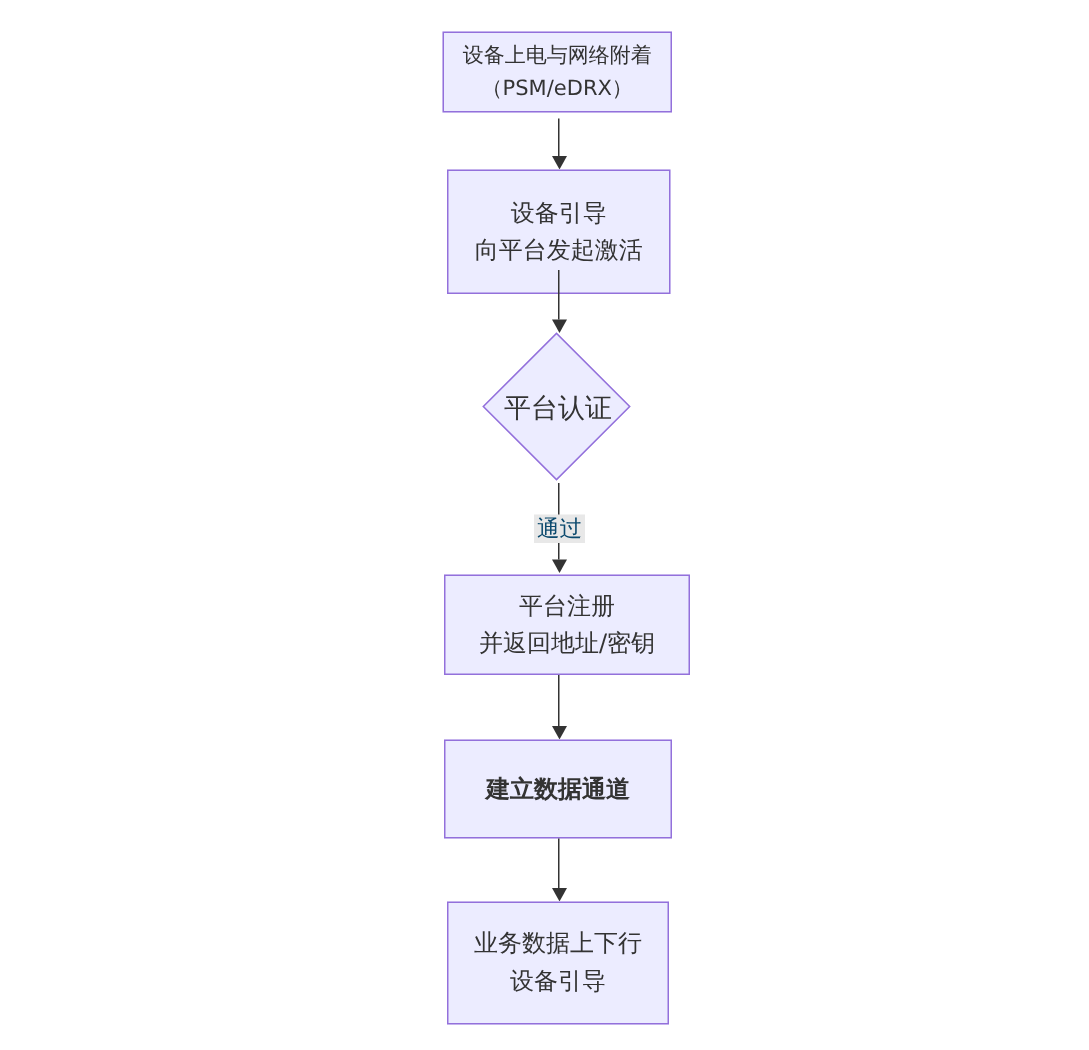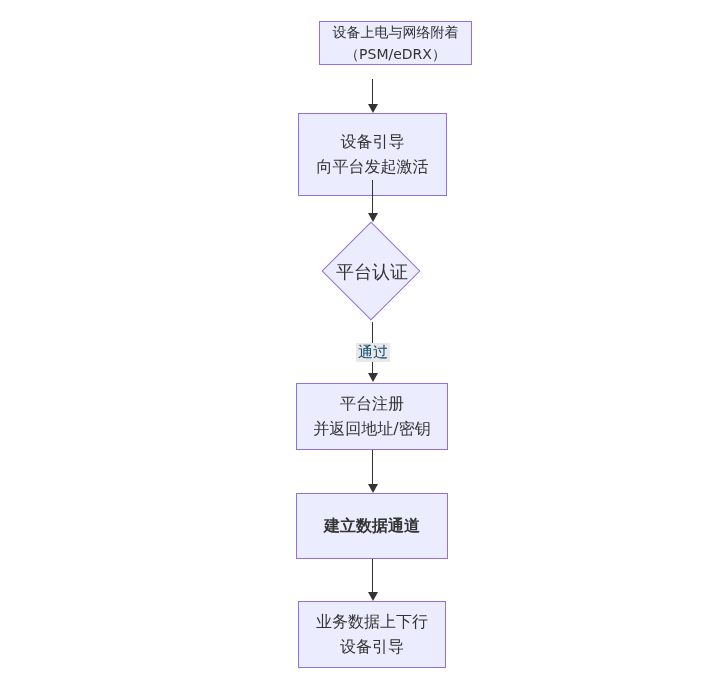--- a/index.html
+++ b/index.html
@@ -19,25 +19,25 @@
     box-sizing: border-box;
     display: flex;
     flex-direction: column;
     align-items: center;
     justify-content: center;
     text-align: center;
     font-size: 16px;
     line-height: 1.55;
     color: #333333;
   }
-  #node1 { left: 295px; top: 21px;  width: 153px; height: 44px; font-size: 14px; line-height: 1.6; margin-left: 24px; }
+  #node1 { left: 295px; top: 21px;  width: 153px; height: 54px; font-size: 14px; line-height: 1.6; }
   #node2 { left: 298px; top: 113px; width: 149px; height: 83px; }
-  #node3 { left: 296px; top: 383px; width: 152px; height: 67px; }
+  #node3 { left: 296px; top: 383px; width: 164px; height: 67px; }
   #node4 { left: 296px; top: 493px; width: 152px; height: 66px; font-weight: bold; }
-  #node5 { left: 298px; top: 601px; width: 148px; height: 67px; }
+  #node5 { left: 298px; top: 601px; width: 148px; height: 82px; }
 
   .diamond-wrap {
     position: absolute;
     left: 322px; top: 222px;
     width: 100px; height: 100px;
   }
   .diamond-shape {
     position: absolute;
     left: 14px; top: 14px;
     width: 70px; height: 70px;

